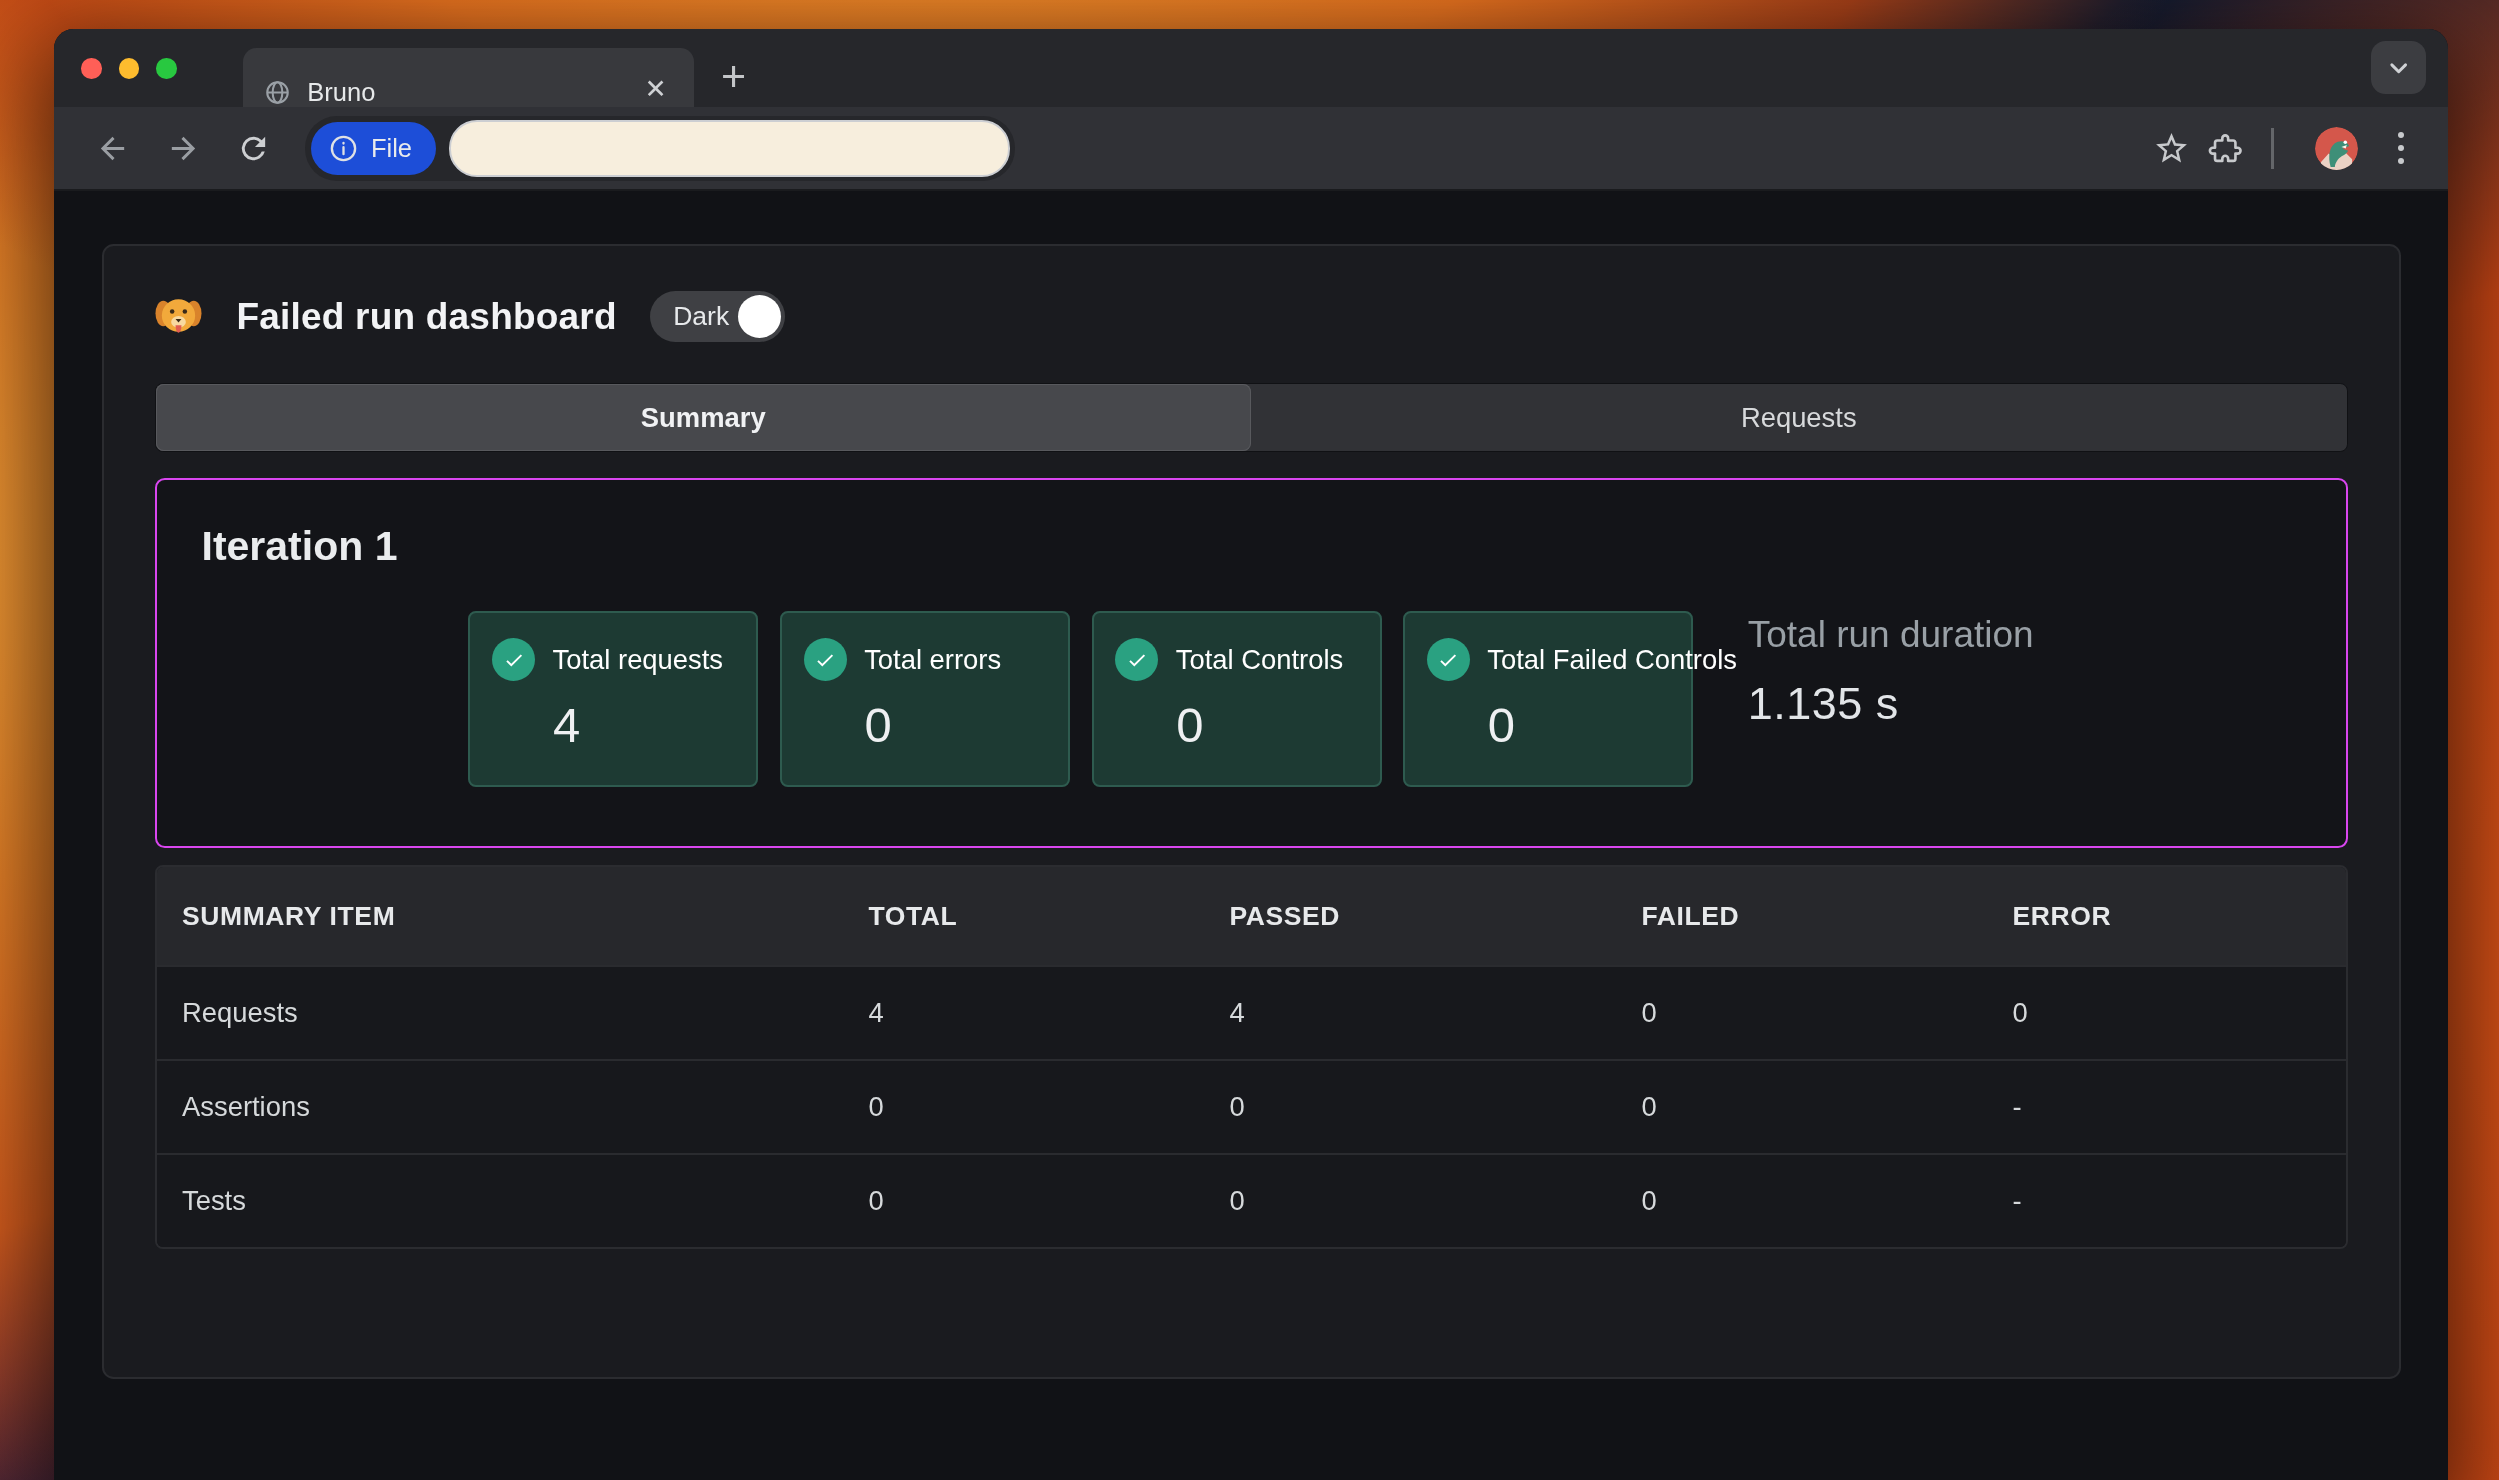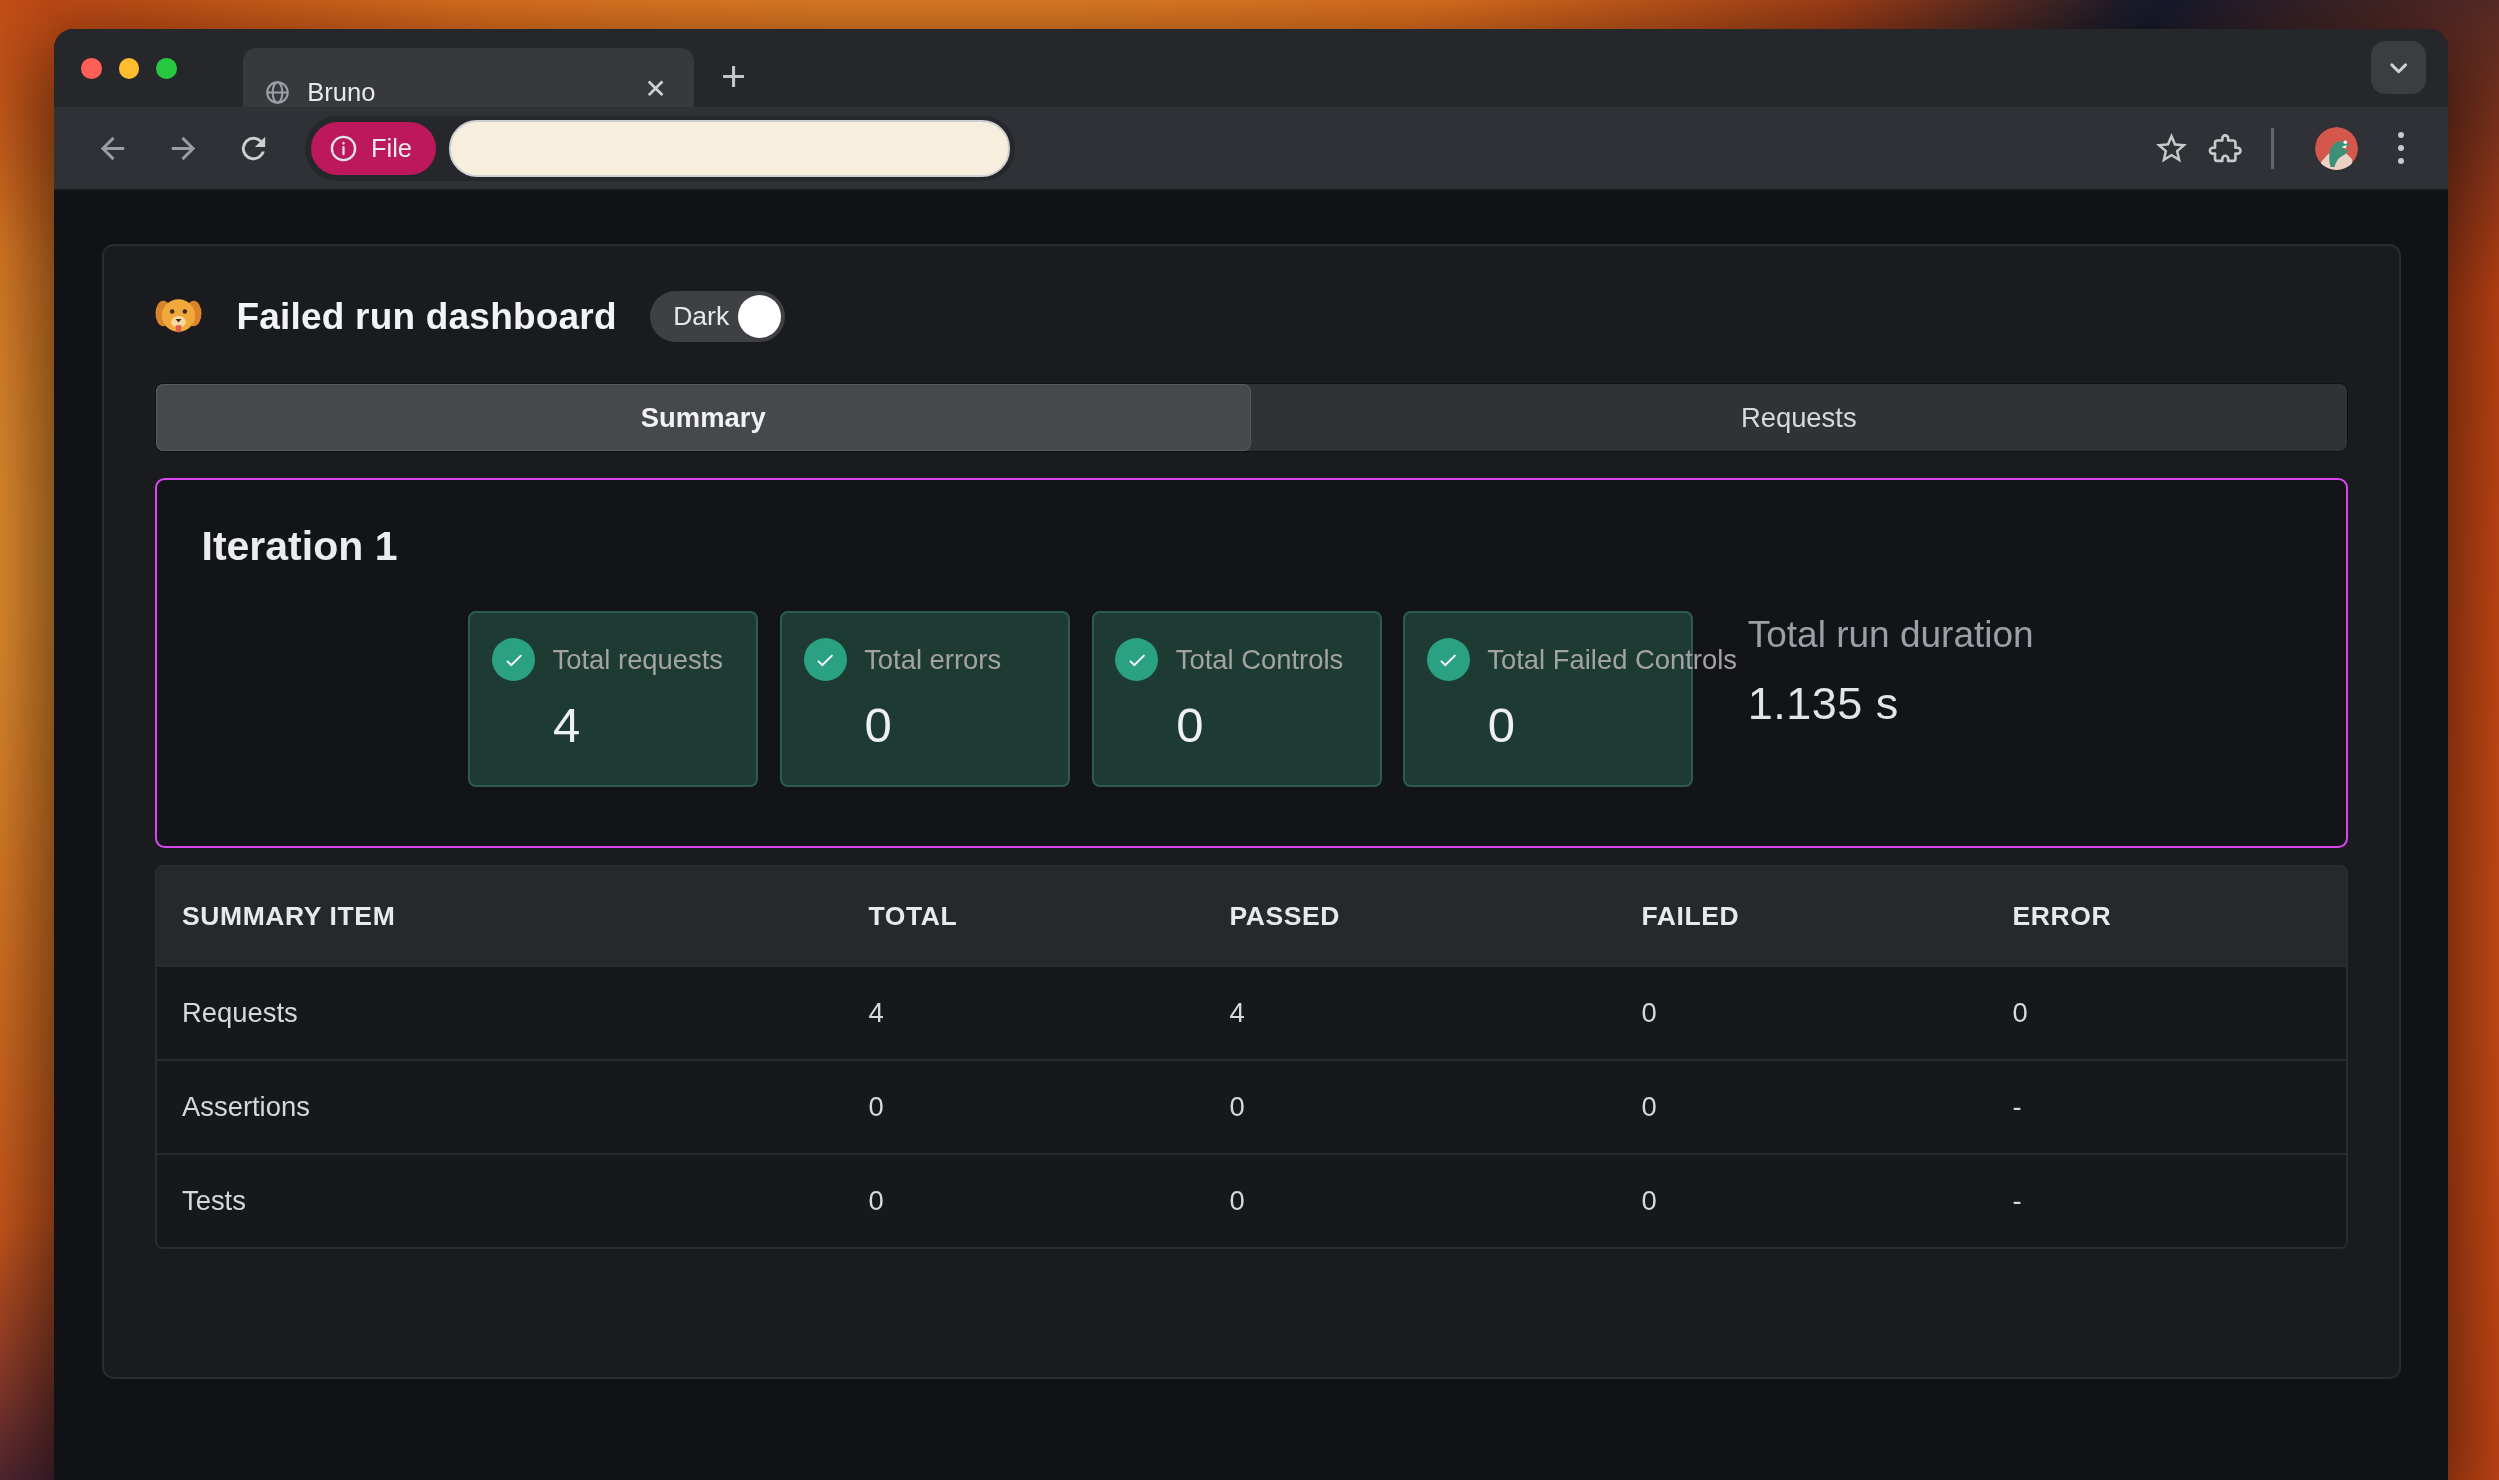--- a/index.html
+++ b/index.html
@@ -45,21 +45,21 @@
   .toolbar {
     height:84px; background:#303136; display:flex; align-items:center;
     padding:0 25.5px 0 33px; border-bottom:2px solid #1a1b1e;
   }
   .nav-btn { width:51px; height:51px; display:flex; align-items:center; justify-content:center; border-radius:50%; margin-right:19.6px; flex:0 0 auto; }
   .omnibox {
     margin-left:5.9px; width:710px; height:65px; border-radius:32px; background:#26272b;
     display:flex; align-items:center; padding:0 7.8px 0 5.9px; flex:0 0 auto;
   }
   .site-chip {
-    height:53px; border-radius:26.5px; background:#be185d;
+    height:53px; border-radius:26.5px; background:#1d4ed8;
     display:flex; align-items:center; gap:11.8px; padding:0 23.5px 0 17.6px; flex:0 0 auto;
   }
   .site-chip .chip-label { font-size:25.5px; color:#e8eaec; }
   .url-selection {
     margin-left:13.7px; width:561px; height:57px; border-radius:28px;
     background:#f7eedd; border:2px solid #ccced2; flex:0 0 auto;
   }
   .toolbar .spacer { flex:1; }
   .tool-icon { width:53px; height:53px; display:flex; align-items:center; justify-content:center; border-radius:50%; flex:0 0 auto; }
   .vdivider { width:2.9px; height:41px; background:#64666a; margin:0 19.6px; flex:0 0 auto; }
@@ -97,21 +97,21 @@
     border:2px solid #d946ef; border-radius:9.8px; padding:43px 45px 0;
   }
   .iteration h2 { font-size:41px; font-weight:600; color:#eaecee; }
   .stats-row { margin-top:41px; display:flex; justify-content:center; align-items:flex-start; gap:21.6px; }
   .stat-card {
     width:290px; height:176px; background:#1d3a33; border:2px solid #2e5b4f;
     border-radius:7.8px; padding:25.5px 21.6px 0;
   }
   .stat-top { display:flex; align-items:center; gap:17.6px; }
   .check-badge { width:43px; height:43px; border-radius:50%; background:#2aa181; display:flex; align-items:center; justify-content:center; flex:0 0 auto; }
-  .stat-label { font-size:27.4px; color:#a3a3a3; white-space:nowrap; }
+  .stat-label { font-size:27.4px; color:#ffffff; white-space:nowrap; }
   .stat-value { margin:15.7px 0 0 61px; font-size:49px; color:#eef0f2; }
   .duration { margin-left:33px; padding-top:3.9px; }
   .d-label { font-size:37px; color:#99a0a6; }
   .d-value { margin-top:21.6px; font-size:45px; color:#e2e5e8; font-weight:500; letter-spacing:0.5px; }
   
   .summary-table { margin:17.6px 51px 0; border:2px solid #2b2c30; border-radius:7.8px; overflow:hidden; }
   .t-head, .t-row { display:grid; grid-template-columns:712px 361px 412px 371px 1fr; align-items:center; }
   .t-head { height:98px; background:#27282c; }
   .t-head div { font-size:26.5px; font-weight:600; letter-spacing:0.6px; color:#e7e9eb; }
   .t-row { height:94px; background:#17181c; border-top:2px solid #2a2b2f; }

